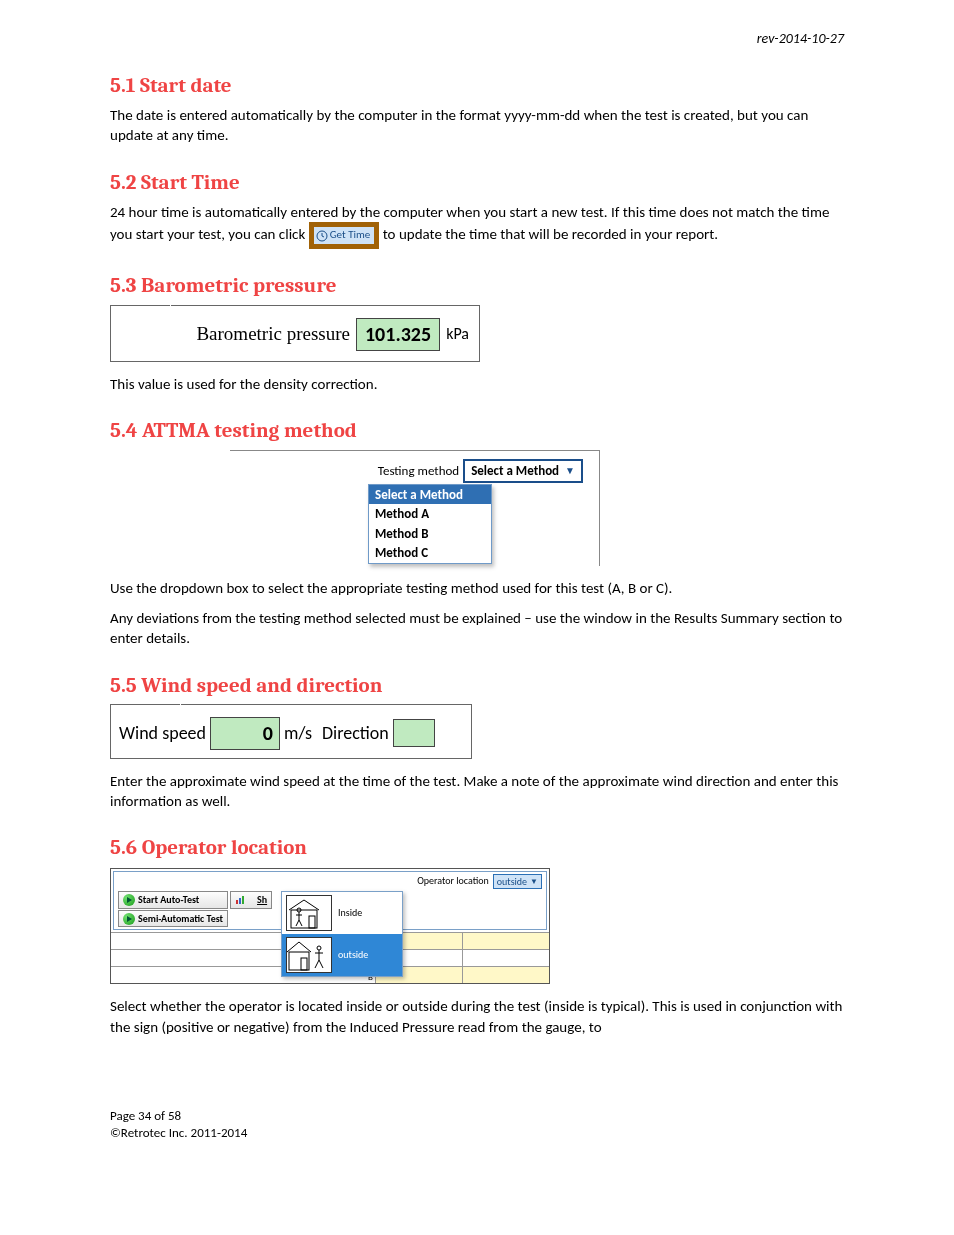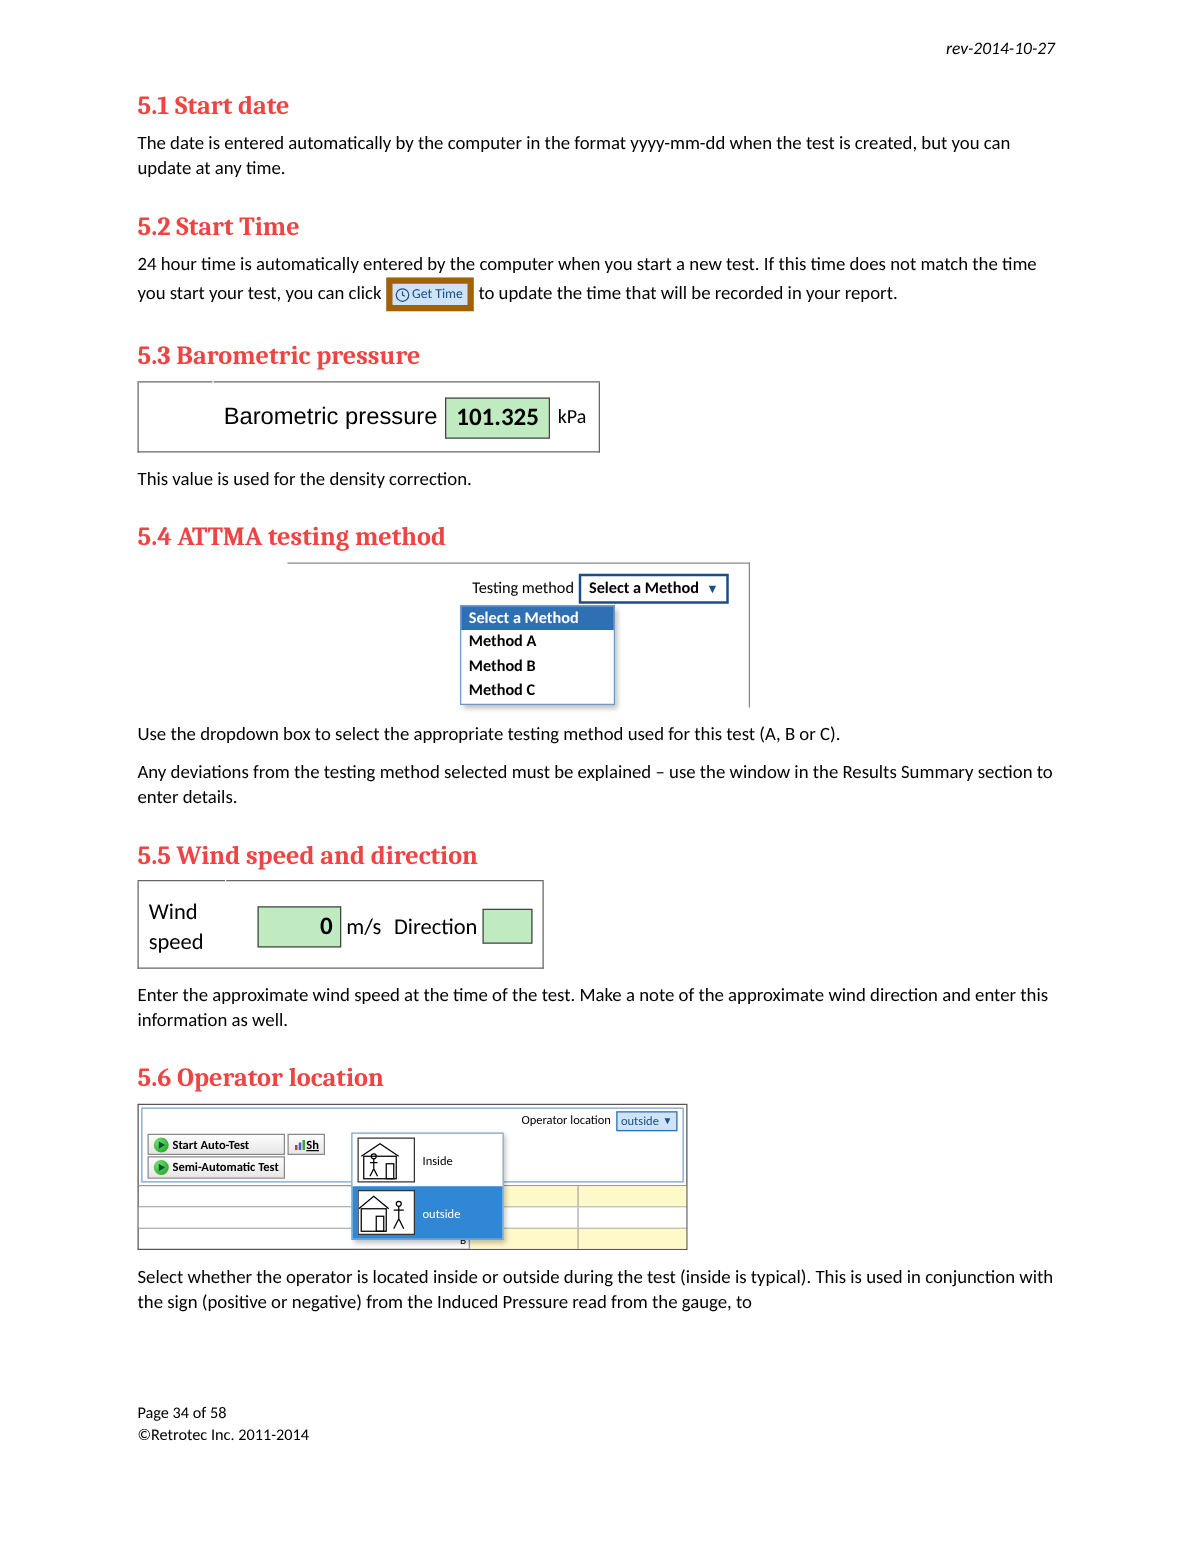--- a/index.html
+++ b/index.html
@@ -65,21 +65,21 @@
     height: 8px;
     border-top: 1px solid #666;
   }
   .baro-row {
     display: flex;
     align-items: center;
     justify-content: flex-end;
     gap: 6px;
   }
   .baro-label {
-    font-family: Liberation Sans, sans-serif;
+    font-family: Liberation Serif, serif;
     font-size: 19px;
     text-align: right;
   }
   .baro-val {
     border: 1px solid #444;
     background: #c0eac0;
     font-family: Calibri, sans-serif;
     font-weight: bold;
     font-size: 20px;
     padding: 2px 8px;
@@ -139,21 +139,21 @@
     background: #2f6fb3;
     color: #fff;
   }
 
   
   .wind-outer {
     border: 1px solid #666;
     border-top: none;
     position: relative;
     padding: 12px 8px 8px 8px;
-    width: 325px;
+    width: 362px;
     box-sizing: border-box;
   }
   .wind-tab {
     position: absolute;
     top: -1px; left: -1px;
     height: 1px; width: 70px;
     border-top: 1px solid #666;
   }
   .wind-tab2 {
     position: absolute;
@@ -228,21 +228,21 @@
     content:''; display:block;
     border-left:5px solid #053; border-top:3px solid transparent; border-bottom:3px solid transparent;
     margin-left:1px;
   }
   .op-sh {
     border:1px solid #888;
     background:linear-gradient(#fdfdfd,#e6e6e6);
     padding:1px 4px;
     font-size:10px;
     font-weight:bold;
-    display:flex;align-items:center;gap:0;text-decoration:underline;
+    display:flex;align-items:center;gap:12px;text-decoration:underline;
   }
   .op-dd {
     position:absolute;
     left:170px; top:22px;
     width:120px;
     border:1px solid #7aa0c8;
     background:#fff;
     box-shadow:2px 2px 4px rgba(0,0,0,.25);
     font-size:10px;
     z-index:5;

